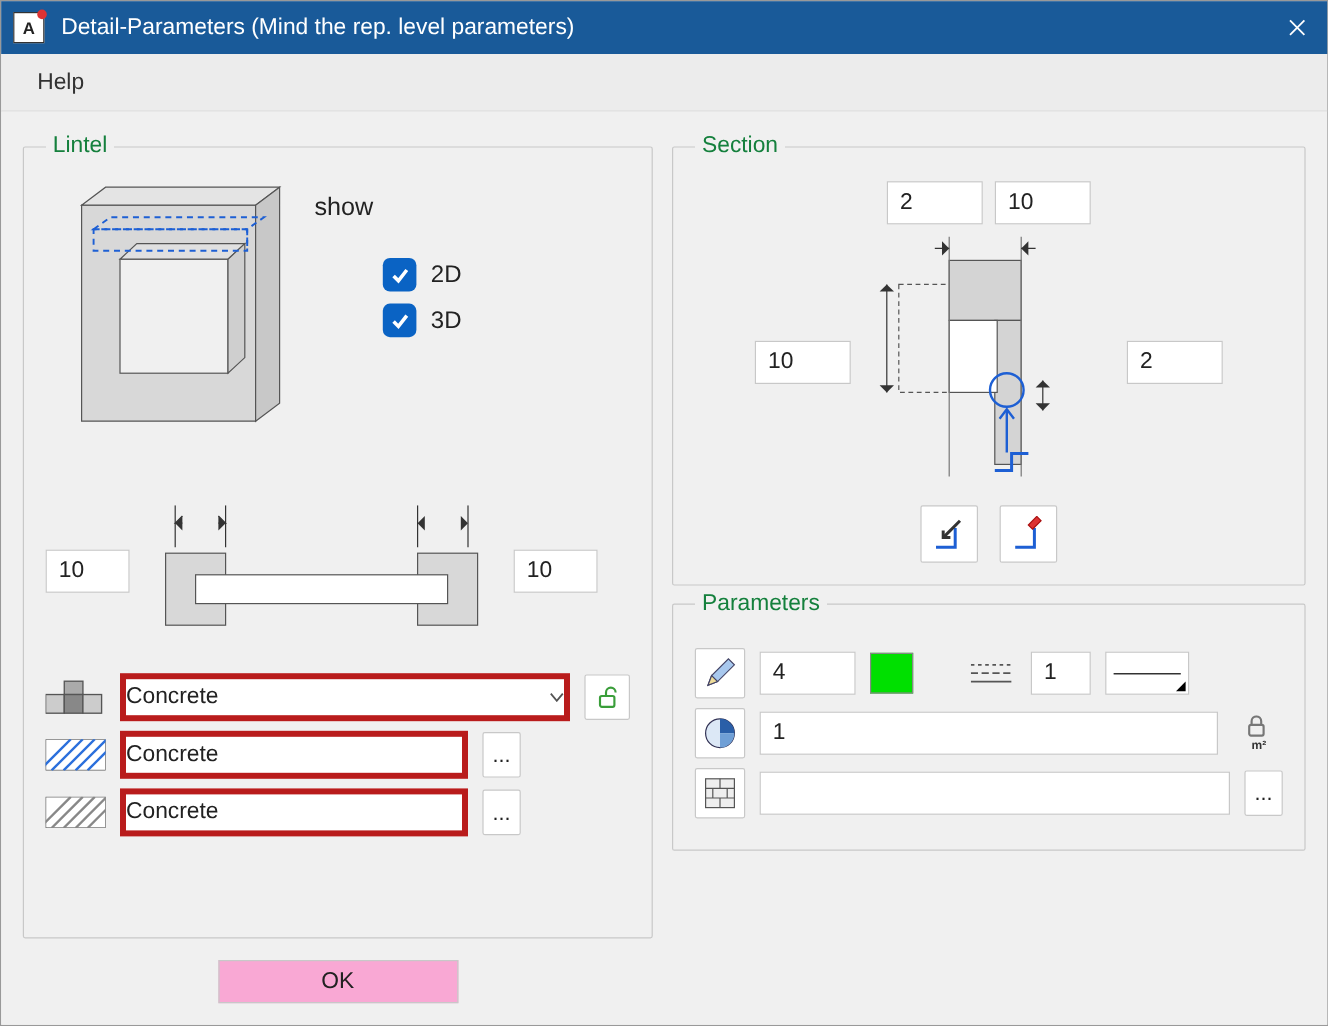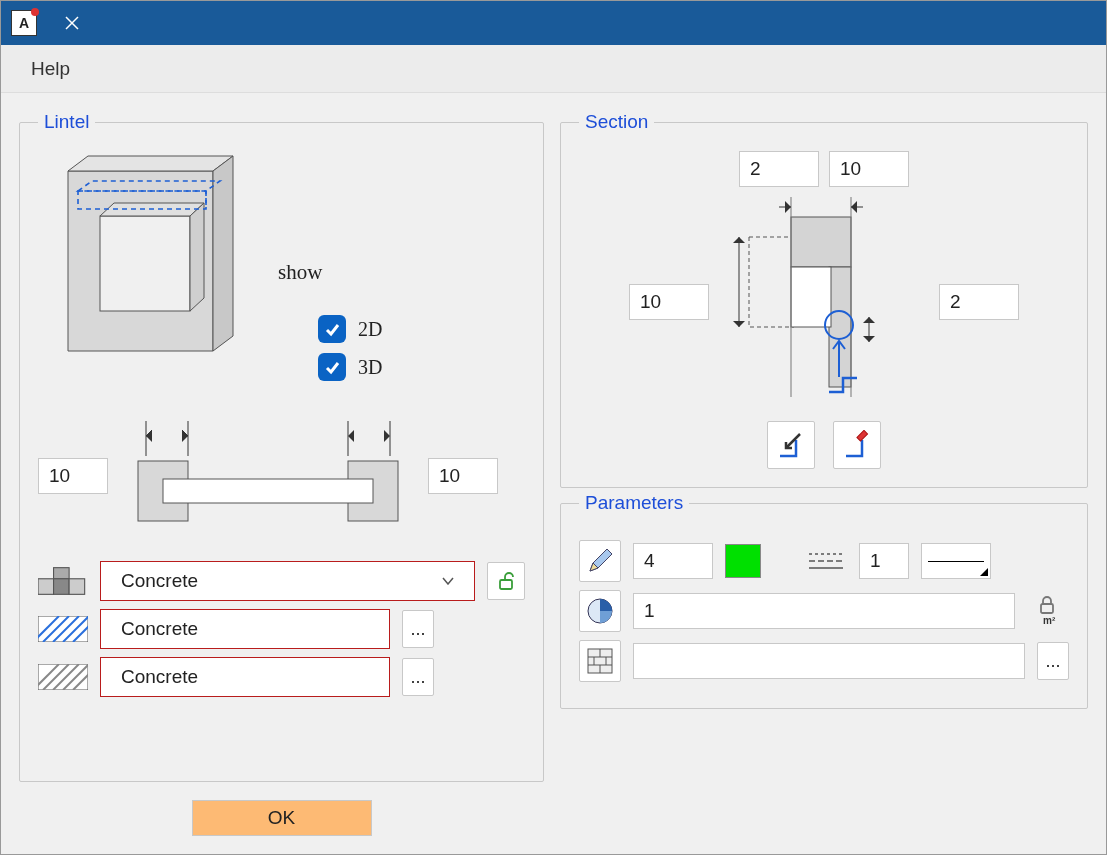--- a/index.html
+++ b/index.html
@@ -83,21 +83,21 @@
   fieldset {
     border:1px solid #c8c8c8;
     border-radius:2px;
     padding:18px;
     margin:0;
     background:#f0f0f0;
   }
   legend {
     font-size:19px;
     padding:0 6px;
-    color:#1d4ed8;
+    color:#15803d;
   }
 
   .input-box {
     background:#fff;
     border:1px solid #c8c8c8;
     height:36px;
     padding:4px 10px;
     font-size:19px;
     display:flex;
     align-items:center;
@@ -112,54 +112,54 @@
     align-items:center;
     justify-content:center;
     cursor:pointer;
   }
   .icon-btn.wide { width:48px; height:48px; }
 
   .check-row {
     display:flex;
     align-items:center;
     gap:12px;
-    margin:10px 0;
+    margin:10px 17px;
     font-size:20px;
     padding-left:40px;
   }
   .chk {
     width:28px; height:28px;
     background:#0a63c4;
     border-radius:6px;
     display:flex;
     align-items:center;
     justify-content:center;
   }
   .chk svg { stroke:#fff; stroke-width:3; fill:none; }
 
   .combo {
     flex:1;
     background:#fff;
-    border:1px solid #b91c1c;
+    border:5px solid #b91c1c;
     height:40px;
     display:flex;
     align-items:center;
-    padding:0 20px;
+    padding:0 0;
     font-size:19px;
     position:relative;
   }
   .combo .arrow {
     margin-left:auto;
   }
 
   .row { display:flex; align-items:center; gap:12px; margin:8px 0; }
 
   .btn-bottom {
-    width:180px; height:36px;
-    background:#fdba74;
+    width:200px; height:36px;
+    background:#f9a8d4;
     border:1px solid #c8c8c8;
     display:flex;
     align-items:center;
     justify-content:center;
     font-size:19px;
     cursor:pointer;
   }
 
   
   .diagram {
@@ -200,39 +200,40 @@
   }
 
 </style>
 </head>
 <body>
 
 <div class="window">
 
   <div class="titlebar">
     <div class="titlebar-icon">A</div>
+    <div class="title">Detail-Parameters (Mind the rep. level parameters)</div>
     <div class="close">
       <svg width="14" height="14" viewBox="0 0 14 14">
         <line x1="1" y1="1" x2="13" y2="13" stroke="#fff" stroke-width="1.5"></line>
         <line x1="13" y1="1" x2="1" y2="13" stroke="#fff" stroke-width="1.5"></line>
       </svg>
     </div>
   </div>
 
   <div class="menubar">
     <div class="menu-item">Help</div>
   </div>
 
   <div class="client">
 
     <div class="col-left">
       <fieldset style="flex:1;">
         <legend>Lintel</legend>
 
-        <div style="display:flex; gap:40px; align-items:flex-end;font-family:Liberation Serif, serif;">
+        <div style="display:flex; gap:24px; align-items:flex-start;">
           <div class="diagram">
             <svg width="200" height="230" viewBox="0 0 200 230">
 
               <polygon points="30,20 175,20 175,200 30,200" fill="#d8d8d8" stroke="#555"></polygon>
               <polygon points="30,20 50,5 195,5 175,20" fill="#e4e4e4" stroke="#555"></polygon>
               <polygon points="175,20 195,5 195,185 175,200" fill="#c8c8c8" stroke="#555"></polygon>
 
               <rect x="62" y="65" width="90" height="95" fill="#f0f0f0" stroke="#555"></rect>
               <polygon points="62,65 76,52 166,52 152,65" fill="#e0e0e0" stroke="#555"></polygon>
               <polygon points="152,65 166,52 166,147 152,160" fill="#cfcfcf" stroke="#555"></polygon>

